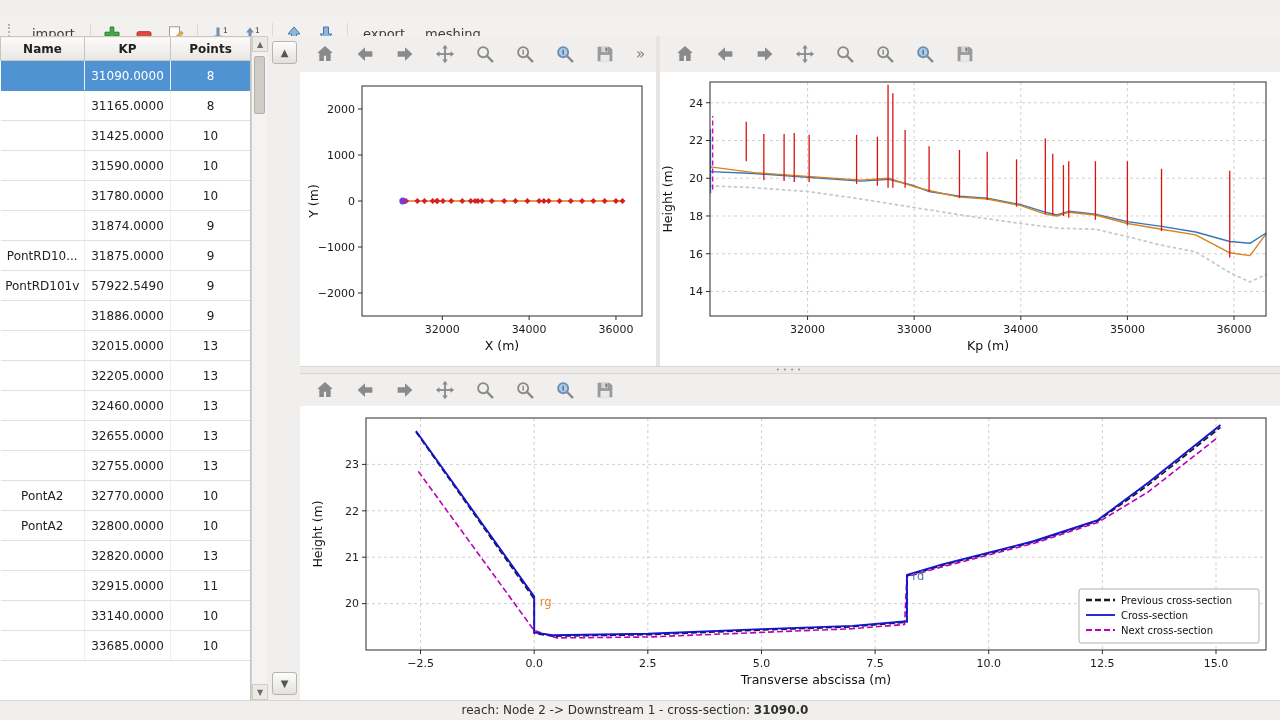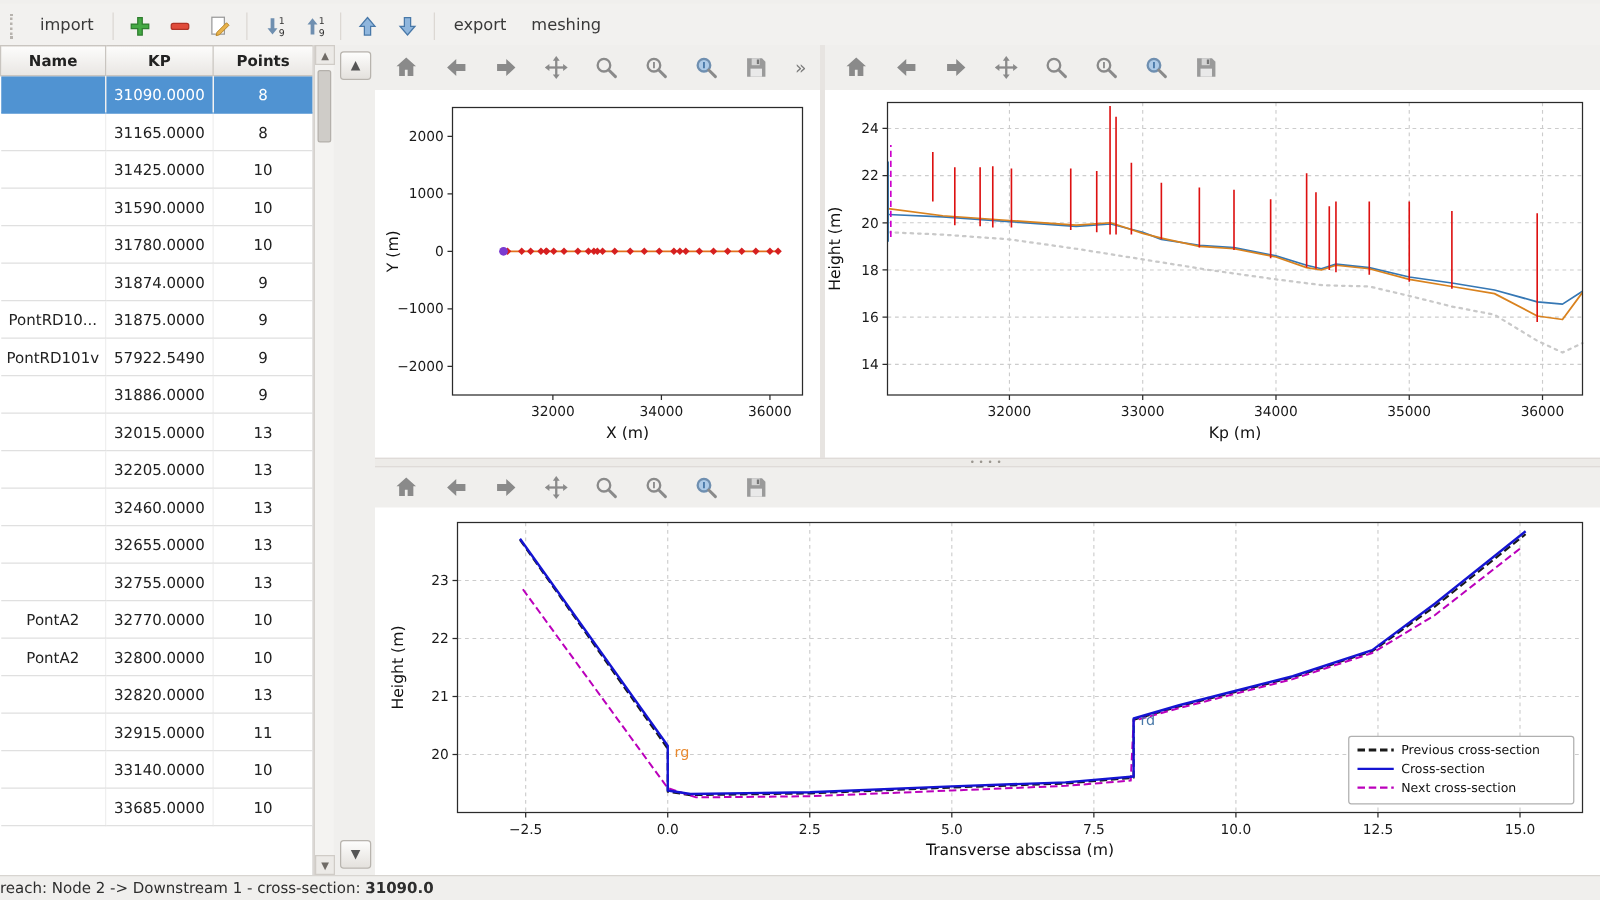--- a/index.html
+++ b/index.html
@@ -1,21 +1,21 @@
 <!DOCTYPE html>
 <html style="--sel: #5093d2;"><head>
 <meta charset="utf-8">
 <style>
   *{box-sizing:border-box;margin:0;padding:0}
   html,body{width:1280px;height:720px;overflow:hidden;background:#f0efed;
     font-family:"DejaVu Sans","Liberation Sans",sans-serif;color:#222}
   button{background:transparent;border:none;font:inherit;color:inherit;cursor:default}
 
   
-  .top-toolbar{position:absolute;left:0;top:3px;width:1280px;height:36px;background:#f2f1ef;
+  .top-toolbar{position:absolute;left:0;top:16px;width:1280px;height:36px;background:#f2f1ef;
     border-bottom:1px solid #d8d4d0;display:flex;align-items:center;padding:0 6px;gap:2px}
   .tb-handle{width:5px;height:20px;border-left:2px dotted #b7b3ae;margin:0 8px 0 2px}
   .tb-text-btn{padding:4px 9px;font-size:13px;color:#3a3a3a}
   .tb-icon-btn{width:30px;height:28px;display:flex;align-items:center;justify-content:center}
   .tb-sep{width:1px;height:22px;background:#dcd8d3;margin:0 4px}
 
   
   .left-panel{position:absolute;left:0;top:36px;width:300px;bottom:20px;background:#f0efed}
   .table-wrap{position:absolute;left:0;top:0;width:251px;bottom:0;background:#fff;
     border-right:1px solid #c6c3bf;overflow:hidden}
@@ -49,21 +49,21 @@
   .overflow{color:#7b7b7b;font-size:15px;margin-left:4px}
   .figure{background:#fff;flex:1}
   .splitter{height:8px;background:#edebe8;border-top:1px solid #dad6d2;border-bottom:1px solid #dad6d2;
     display:flex;align-items:center;justify-content:center}
   .splitter-dots{color:#9a968f;font-size:7px;letter-spacing:3px;line-height:4px}
   .plots-bottom{display:flex;flex-direction:column;height:326px}
   svg text{font-family:"DejaVu Sans","Liberation Sans",sans-serif}
 
   
   .status-bar{position:absolute;left:0;bottom:0;width:1280px;height:20px;background:#f0efed;
-    border-top:1px solid #d8d5d1;font-size:12px;line-height:19px;text-align:left;padding-right:10px;color:#2e2e2e}
+    border-top:1px solid #d8d5d1;font-size:12px;line-height:19px;text-align:center;padding-right:10px;color:#2e2e2e}
   .status-bar b{font-weight:bold}
 </style>
 </head>
 <body>
 
 <div class="top-toolbar">
   <div class="tb-handle"></div>
   <button class="tb-text-btn">import</button>
   <span class="tb-sep"></span>
   <button class="tb-icon-btn">

